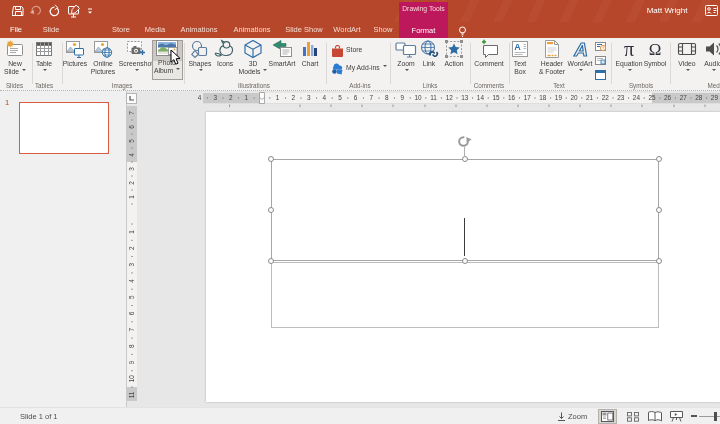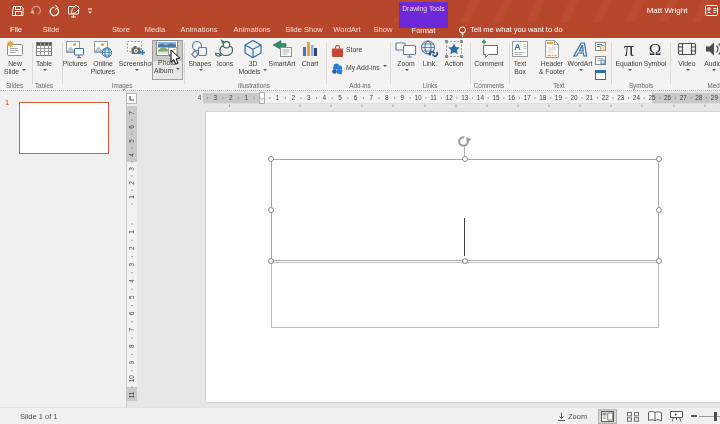--- a/index.html
+++ b/index.html
@@ -1,21 +1,21 @@
 <!DOCTYPE html>
 <html><head><meta charset="utf-8"><style>
 *{margin:0;padding:0;box-sizing:border-box}
 html,body{width:720px;height:424px;overflow:hidden;font-family:"Liberation Sans",sans-serif;background:#E7E7E7}
 #stage{position:absolute;left:0;top:0;width:720px;height:424px}
 .abs{position:absolute}
 
 #titlebar{left:0;top:0;width:720px;height:22px;background:#B7472A}
 #tabrow{left:0;top:22px;width:720px;height:16px;background:#B7472A}
 .tab{position:absolute;top:0;height:16px;line-height:16px;color:#f3dbd2;font-size:7.5px;text-align:center}
-#ctxblock{position:absolute;left:399px;top:2px;width:49px;height:26px;background:#6d28d9}
+#ctxblock{position:absolute;left:399px;top:2px;width:49px;height:36px;background:#be185d}
 #instab{position:absolute;left:72px;top:16px;width:26px;height:16px;background:#bef264;color:#bd4b2c;font-size:13px;line-height:16px;text-align:center}
 
 #ribbon{left:0;top:38px;width:720px;height:53px;background:#f4f2f1;border-bottom:1px dotted #b9b4b0}
 .rb{position:absolute;top:3px;text-align:center;font-size:6.8px;line-height:8px;color:#3c3c3c}
 .rb svg{display:block;margin:0 auto 1px auto}
 .gl{position:absolute;top:44px;font-size:6.3px;color:#6b6762;text-align:center;width:60px}
 .sep{position:absolute;top:5px;width:1px;height:41px;background:#dcd8d5}
 .car{display:inline-block;width:0;height:0;border:2px solid transparent;border-top:2.4px solid #555;vertical-align:1px;margin-left:1px}
 
 #thumbs{left:0;top:91px;width:126px;height:316px;background:#f0f0f0}
@@ -70,21 +70,20 @@
       <div class="tab" style="left:169px;width:60px;color:#f3dbd2">Animations</div>
       <div class="tab" style="left:222px;width:60px;color:#f3dbd2">Animations</div>
       <div class="tab" style="left:274px;width:60px;color:#f3dbd2">Slide Show</div>
       <div class="tab" style="left:317px;width:60px;color:#f3dbd2">WordArt</div>
       <div class="tab" style="left:353px;width:60px;color:#f3dbd2">Show</div>
       <div id="instab">Insert</div>
       <svg class="abs" style="left:458px;top:4px" width="9" height="12" viewBox="0 0 9 12" fill="none" stroke="#fff" stroke-width="1">
 <circle cx="4.5" cy="4" r="3"></circle>
         <path d="M3.3 7 h2.4 M3.5 8.8 h2 M4 10.6 h1"></path>
 </svg>
-      <div class="abs" style="left:470px;top:0;height:16px;line-height:16px;color:#fff;font-size:7.5px">Tell me what you want to do</div>
     </div>
     <div id="ctxblock">
       <div class="abs" style="left:0;top:3px;width:49px;text-align:center;color:#f3dbd2;font-size:6.8px">Drawing Tools</div>
       <div class="abs" style="left:0;top:22px;width:49px;height:16px;line-height:14px;text-align:center;color:#fff;font-size:7.5px">Format</div>
     </div>
     <div class="abs" id="ribbon">
       <div class="sep" style="left:31.5px"></div>
       <div class="sep" style="left:61.5px"></div>
       <div class="sep" style="left:184px"></div>
       <div class="sep" style="left:326px"></div>

